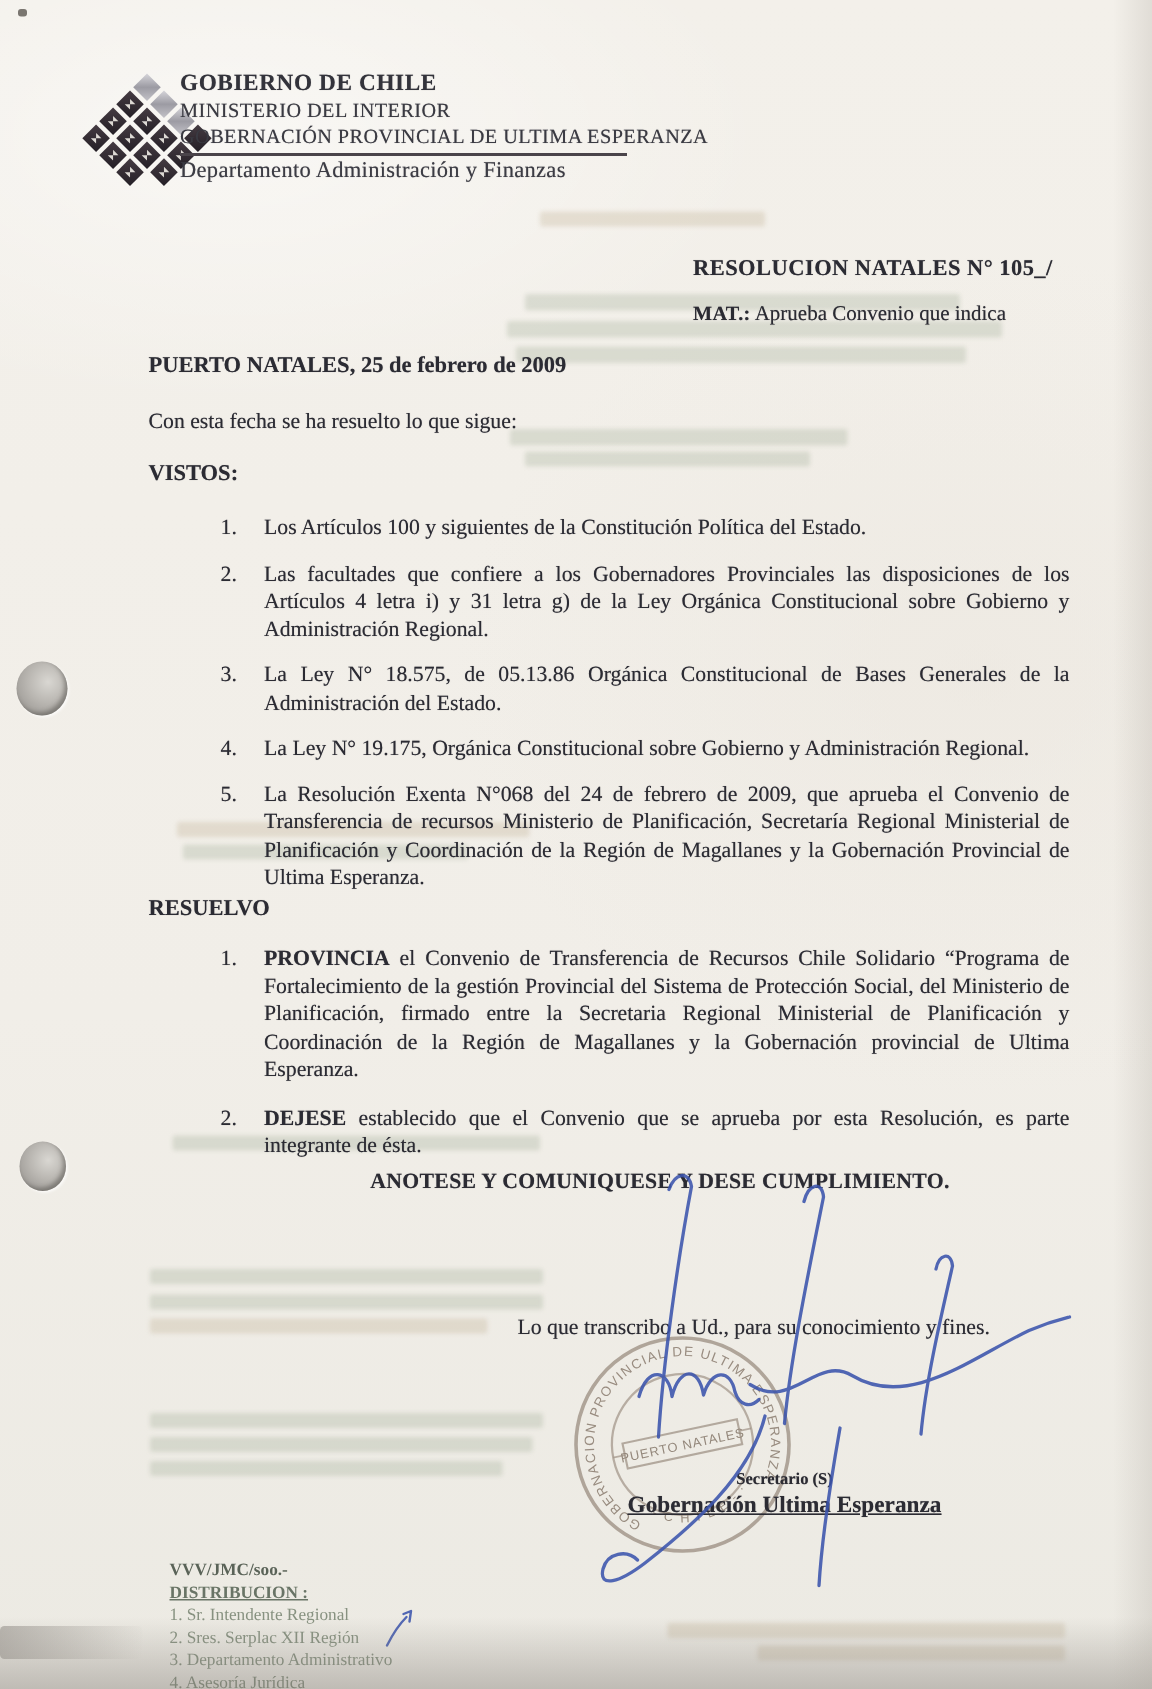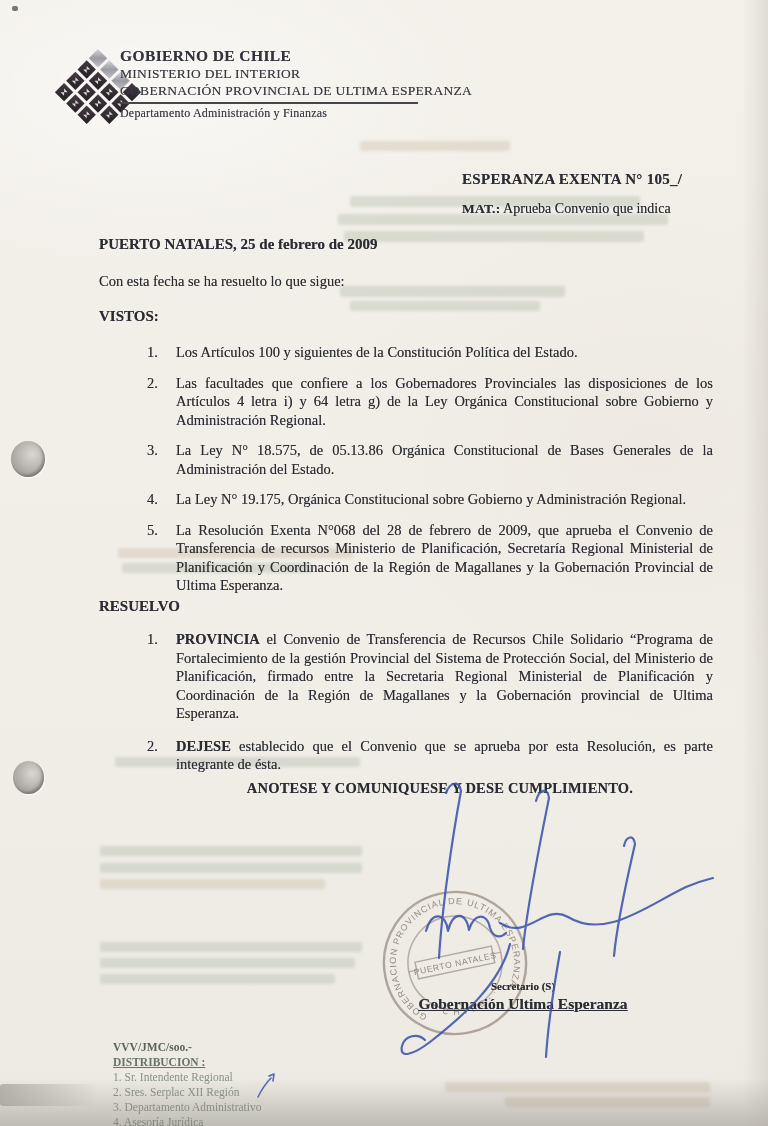--- a/index.html
+++ b/index.html
@@ -11,21 +11,21 @@
       linear-gradient(180deg,#f3f0ea 0%,#f1eee8 60%,#eceae3 100%);
     font-family:"Liberation Serif","DejaVu Serif",serif;
     color:#2b2b33;
   }
   .abs{position:absolute;}
   .soft{text-shadow:0 0 .5px rgba(43,43,51,.55);}
   
   .h1{font-weight:bold;font-size:15.5px;letter-spacing:.4px;color:#33333b;}
   .h2{font-size:13.5px;letter-spacing:.3px;color:#3a3a42;margin-top:1px;}
   .h-rule{width:298px;height:2px;background:#4a444a;margin-top:3px;}
-  .h-dept{font-size:12px;color:#3c3c44;margin-top:2px;letter-spacing:.2px;}
+  .h-dept{font-size:15px;color:#3c3c44;margin-top:2px;letter-spacing:.2px;}
   
   .res-num{font-weight:bold;font-size:15px;letter-spacing:.3px;}
   .res-mat{font-size:14px;margin-top:13px;}
   .res-mat b{font-size:13.5px;letter-spacing:.2px;margin-top:27px;}
   
   .bold15{font-weight:bold;font-size:15px;}
   .body-line{font-size:14.5px;}
   .list{width:566px;font-size:14.5px;line-height:18.5px;text-align:justify;}
   .item{position:relative;padding-left:29px;margin-bottom:12px;}
   .item .num{position:absolute;left:0;top:0;}
@@ -120,69 +120,70 @@
   </div>
   <div class="abs soft" style="left:120px;top:47px;">
     <div class="h1">GOBIERNO DE CHILE</div>
     <div class="h2">MINISTERIO DEL INTERIOR</div>
     <div class="h2">GOBERNACIÓN PROVINCIAL DE ULTIMA ESPERANZA</div>
     <div class="h-rule"></div>
     <div class="h-dept">Departamento Administración y Finanzas</div>
   </div>
 
   <div class="abs soft" style="left:462px;top:171px;">
-    <div class="res-num">ESPERANZA EXENTA N° 105_/</div>
+    <div class="res-num">RESOLUCION NATALES N° 105_/</div>
     <div class="res-mat">
       <b>MAT.:</b>
       <span>Aprueba Convenio  que indica</span>
     </div>
   </div>
 
   <div class="abs soft bold15" style="left:99px;top:236px;">PUERTO NATALES, 25 de febrero de 2009</div>
   <div class="abs soft body-line" style="left:99px;top:273px;">Con esta fecha se ha resuelto lo que sigue:</div>
   <div class="abs soft bold15" style="left:99px;top:308px;">VISTOS:</div>
 
   <div class="abs soft list" style="left:147px;top:343px;">
     <div class="item">
       <span class="num">1.</span>
       <span>Los Artículos 100 y siguientes de la Constitución Política del Estado.</span>
     </div>
     <div class="item">
       <span class="num">2.</span>
-      <span>Las facultades  que confiere a los Gobernadores Provinciales las disposiciones de los Artículos 4 letra i) y 64 letra g) de la Ley Orgánica Constitucional sobre Gobierno y Administración Regional.</span>
+      <span>Las facultades  que confiere a los Gobernadores Provinciales las disposiciones de los Artículos 4 letra i) y 31 letra g) de la Ley Orgánica Constitucional sobre Gobierno y Administración Regional.</span>
     </div>
     <div class="item">
       <span class="num">3.</span>
       <span>La Ley N° 18.575, de 05.13.86 Orgánica Constitucional de Bases Generales de la Administración del Estado.</span>
     </div>
     <div class="item">
       <span class="num">4.</span>
       <span>La Ley N° 19.175, Orgánica Constitucional sobre Gobierno y Administración Regional.</span>
     </div>
     <div class="item">
       <span class="num">5.</span>
-      <span>La Resolución Exenta N°068 del 28 de febrero de 2009, que aprueba el Convenio de Transferencia de recursos Ministerio de Planificación, Secretaría Regional Ministerial de Planificación y Coordinación  de la Región de Magallanes  y la Gobernación Provincial de Ultima Esperanza.</span>
+      <span>La Resolución Exenta N°068 del 24 de febrero de 2009, que aprueba el Convenio de Transferencia de recursos Ministerio de Planificación, Secretaría Regional Ministerial de Planificación y Coordinación  de la Región de Magallanes  y la Gobernación Provincial de Ultima Esperanza.</span>
     </div>
   </div>
 
   <div class="abs soft bold15" style="left:99px;top:598px;">RESUELVO</div>
   <div class="abs soft list rlist" style="left:147px;top:630px;">
     <div class="item">
       <span class="num">1.</span>
       <b>PROVINCIA</b>
       <span>el Convenio de Transferencia de Recursos Chile Solidario “Programa de Fortalecimiento de la gestión Provincial del Sistema de Protección Social, del Ministerio de Planificación, firmado entre la Secretaria Regional Ministerial de Planificación y Coordinación de la Región de Magallanes y la Gobernación provincial de Ultima Esperanza.</span>
     </div>
     <div class="item">
       <span class="num">2.</span>
       <b>DEJESE</b>
       <span>establecido que el Convenio que se aprueba por esta Resolución, es parte integrante de ésta.</span>
     </div>
   </div>
 
   <div class="abs soft anotese" style="left:120px;top:780px;width:640px;">ANOTESE Y COMUNIQUESE Y DESE CUMPLIMIENTO.</div>
+  <div class="abs soft transcribe" style="left:345px;top:877px;">Lo que transcribo a Ud., para su conocimiento y fines.</div>
 
   <div class="abs stamp-wrap" style="left:370px;top:878px;">
     <svg width="170" height="170" viewBox="0 0 170 170">
       <g transform="rotate(-12 85 85)" fill="none" stroke="#9b8d82">
         <circle cx="85" cy="85" r="71" stroke-width="2.4" opacity=".8"></circle>
         <circle cx="85" cy="85" r="47" stroke-width="1.5" opacity=".7"></circle>
         <defs>
           <path id="ringPath" d="M 85,144 a 59,59 0 1 1 0.01,0"></path>
           <path id="botPath" d="M 39,108 a 51,51 0 0 0 92,0"></path>
         </defs>

